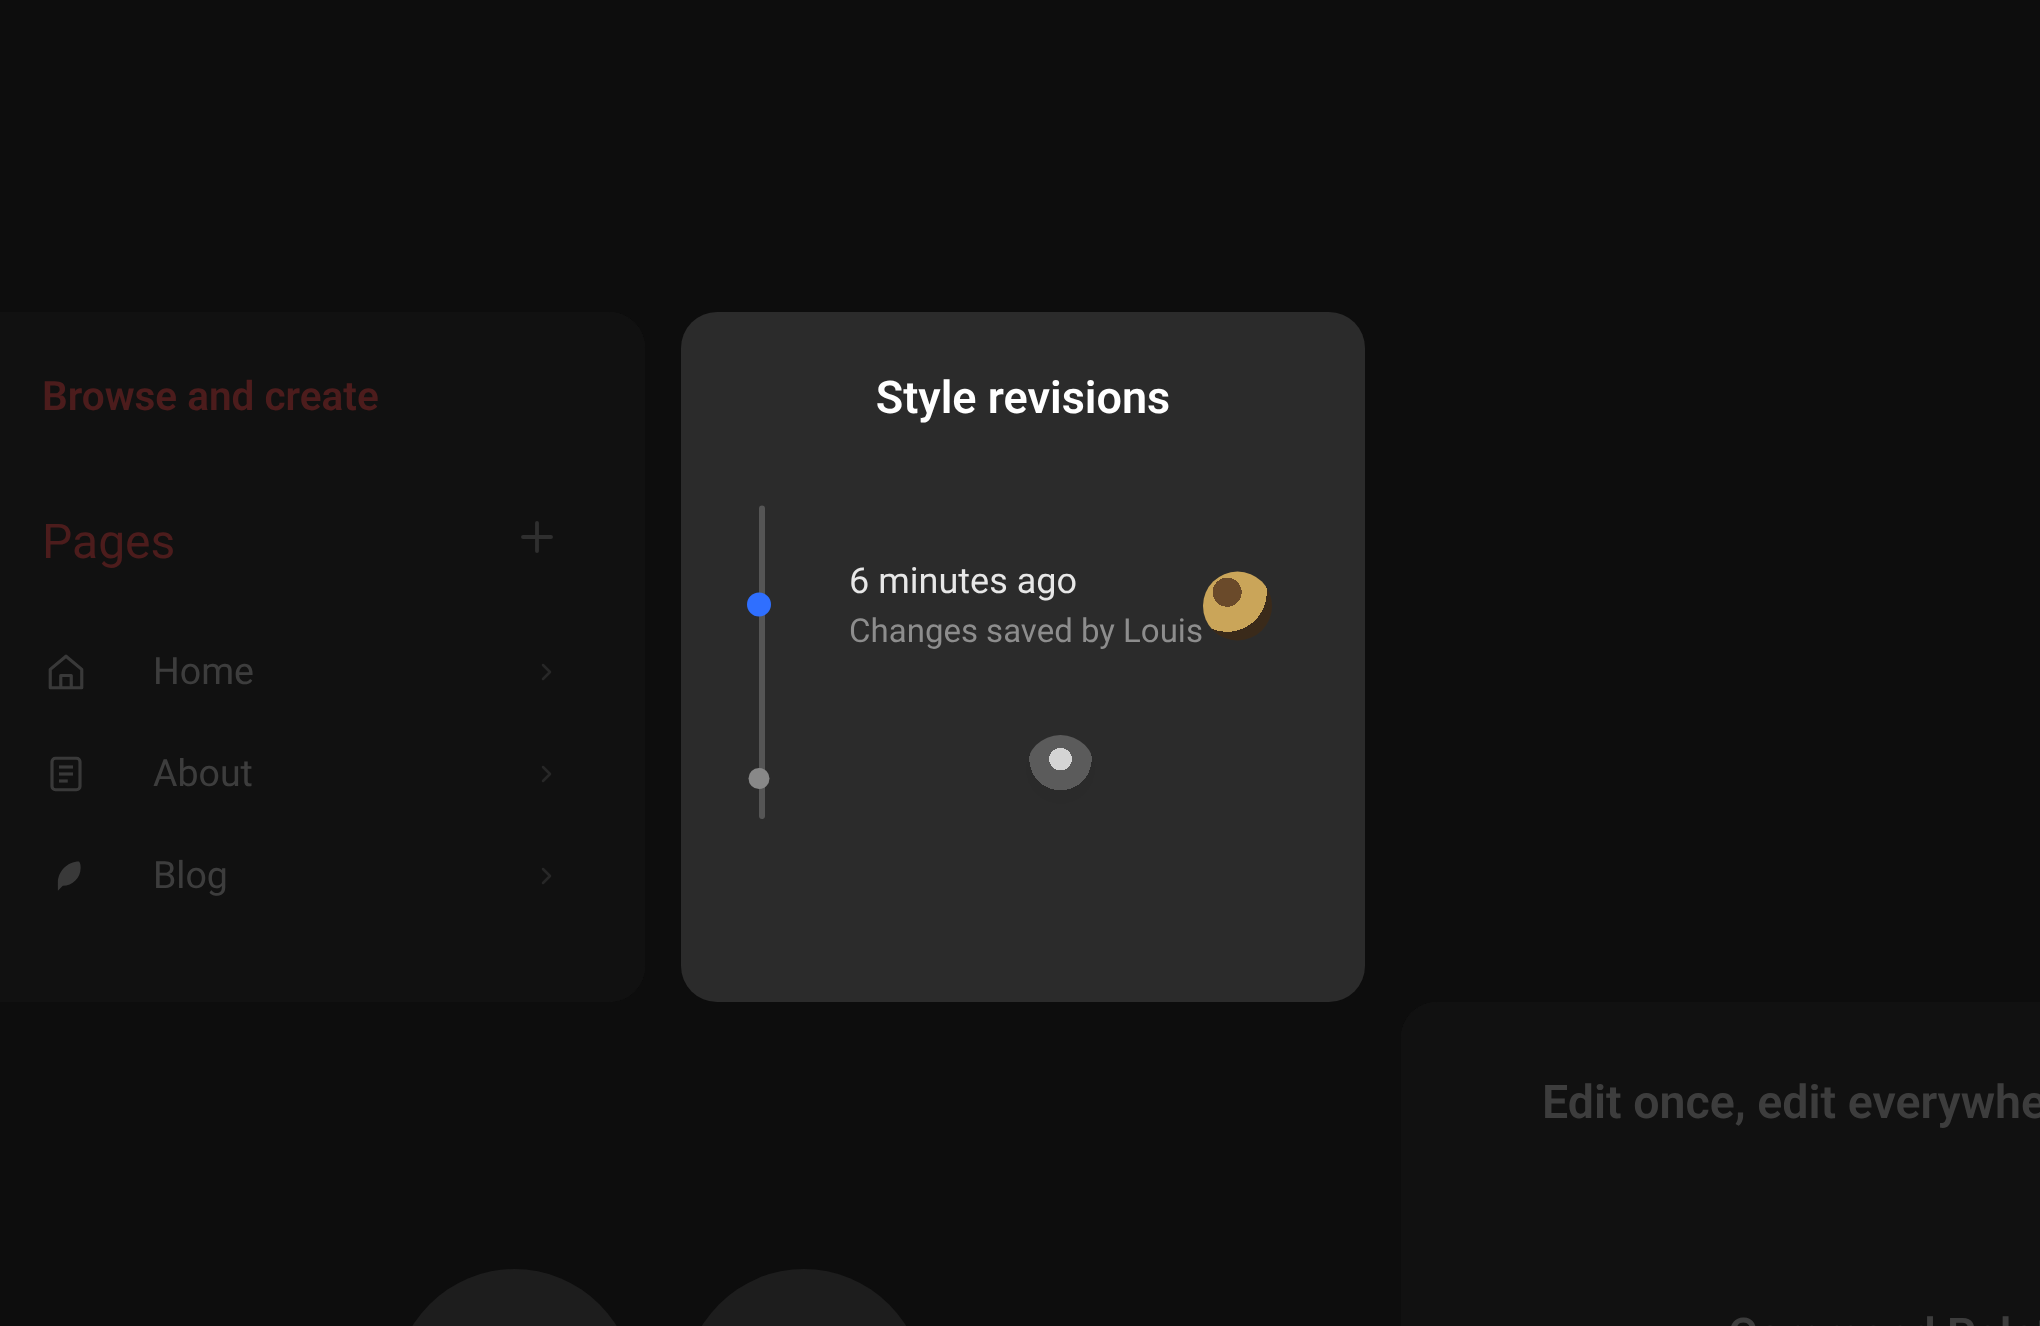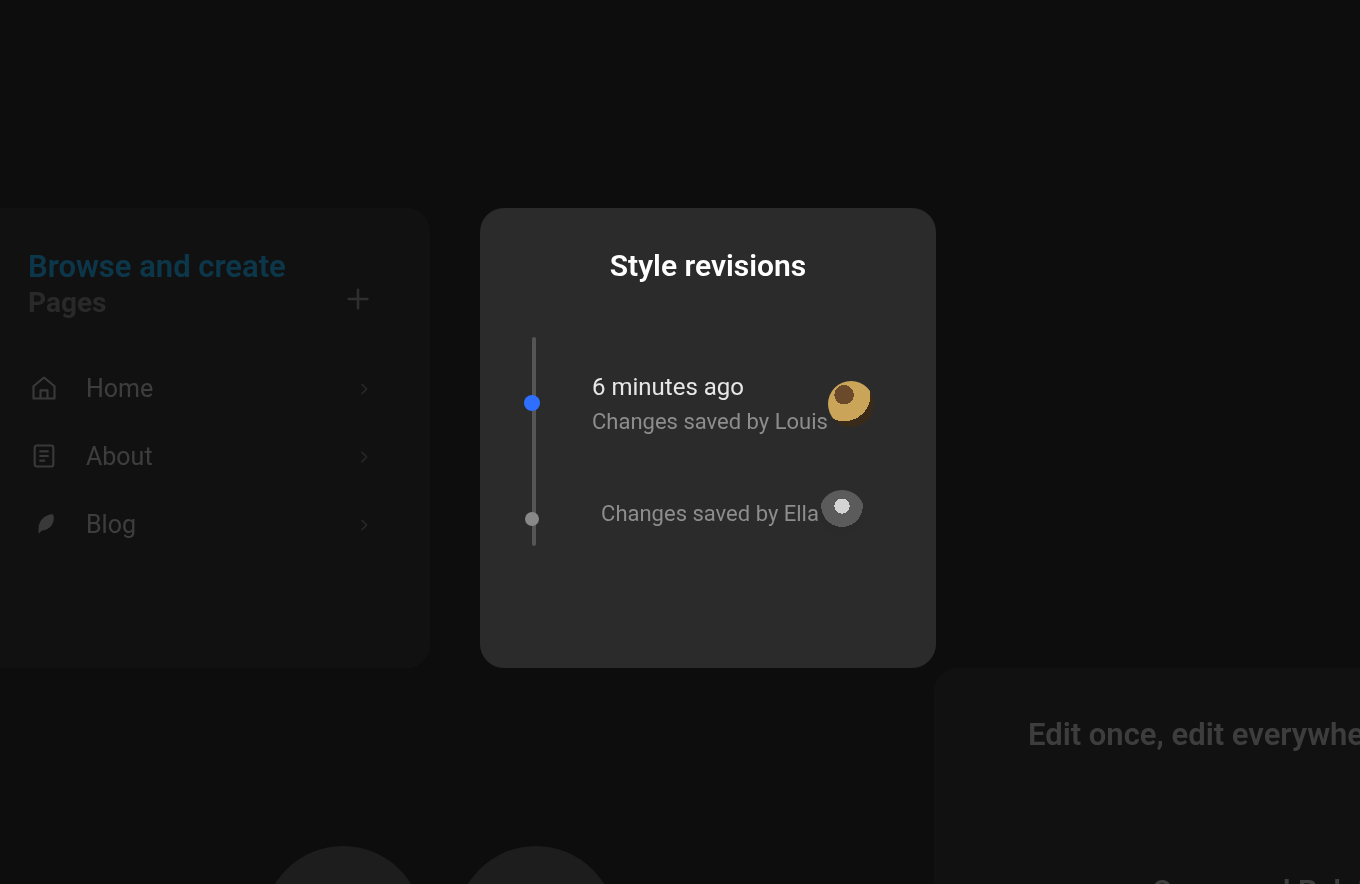--- a/index.html
+++ b/index.html
@@ -27,47 +27,48 @@
   }
   .card-left {
     position: absolute;
     left: -30px;
     top: 208px;
     width: 460px;
     height: 460px;
     padding: 40px 30px 30px 58px;
   }
   .card-left h2 {
-    font-size: 31px;
+    font-size: 27px;
     font-weight: 600;
-    color: #0ea5e9;
+    color: #ef4444;
+    margin-bottom: 62px;
   }
   .pages-header {
     display:flex; align-items:center; justify-content:space-between;
     margin-bottom: 34px;
     padding-right: 28px;
   }
   .pages-header span {
-    font-size: 28px; color:#737373; font-weight:700;
+    font-size: 32px; color:#ef4444; font-weight:400;
   }
   .plus-icon svg { width:28px; height:28px; stroke:#888; }
   .page-row {
-    display:flex; align-items:center; gap:26px;
+    display:flex; align-items:center; gap:42px;
     padding: 18px 28px 18px 0;
     font-size:25px; color:#bcbcbc;
   }
   .page-row .icon { width:32px; height:32px; display:flex; align-items:center; justify-content:center; color:#aeaeae;}
   .page-row .label { flex:1; }
   .page-row .chev { color:#6d6d6d; }
   .chev svg{width:16px;height:16px;}
 
   
   .card-center {
     position: absolute;
-    left: 480px;
+    left: 454px;
     top: 208px;
     width: 456px;
     height: 460px;
     background: #2b2b2b;
     padding: 40px 42px 41px 42px;
   }
   .card-center h2{
     font-size: 30px;
     font-weight: 600;
     color:#fff;
@@ -212,21 +213,20 @@
       <div class="rev-text">
         <div class="t1">6 minutes ago</div>
         <div class="t2">Changes saved by Louis</div>
       </div>
       <div class="avatar a1"></div>
     </div>
 
     <div class="rev-item">
       <span class="dot"></span>
       <div class="rev-text">
-        <div class="t2">Changes saved by Ella</div>
       </div>
       <div class="avatar a2"></div>
     </div>
 
   </div>
 </div>
 
 <div class="card card-right dim">
   <h2>Edit once, edit everywhere</h2>
   <div class="cp-label">Command Palette</div>

